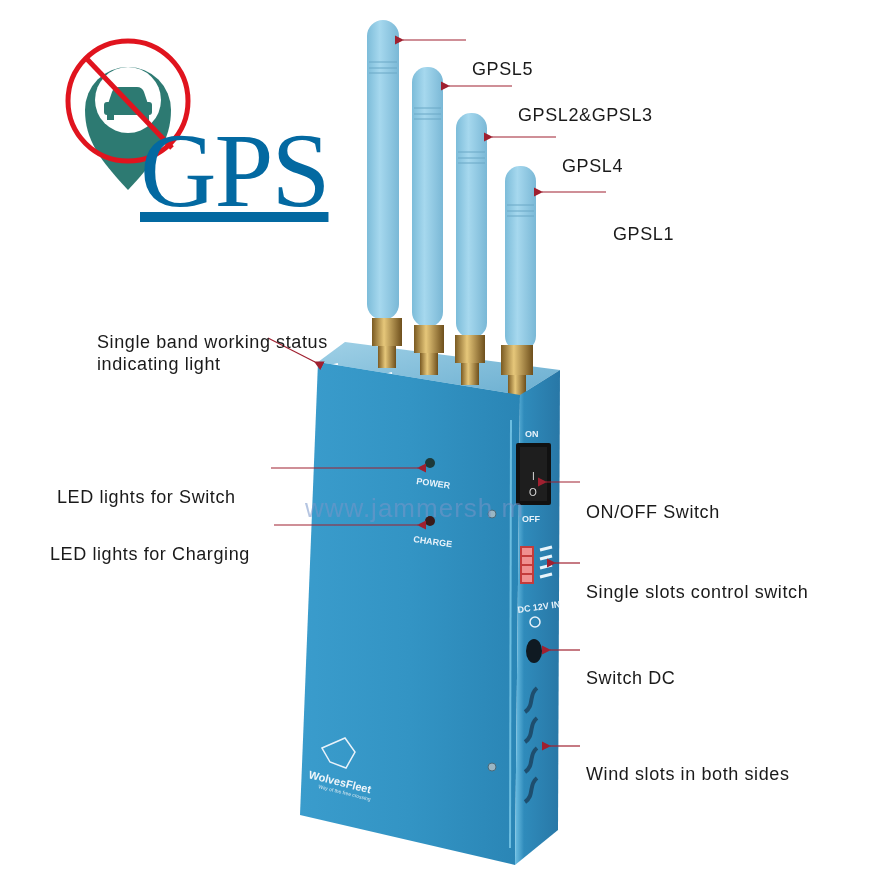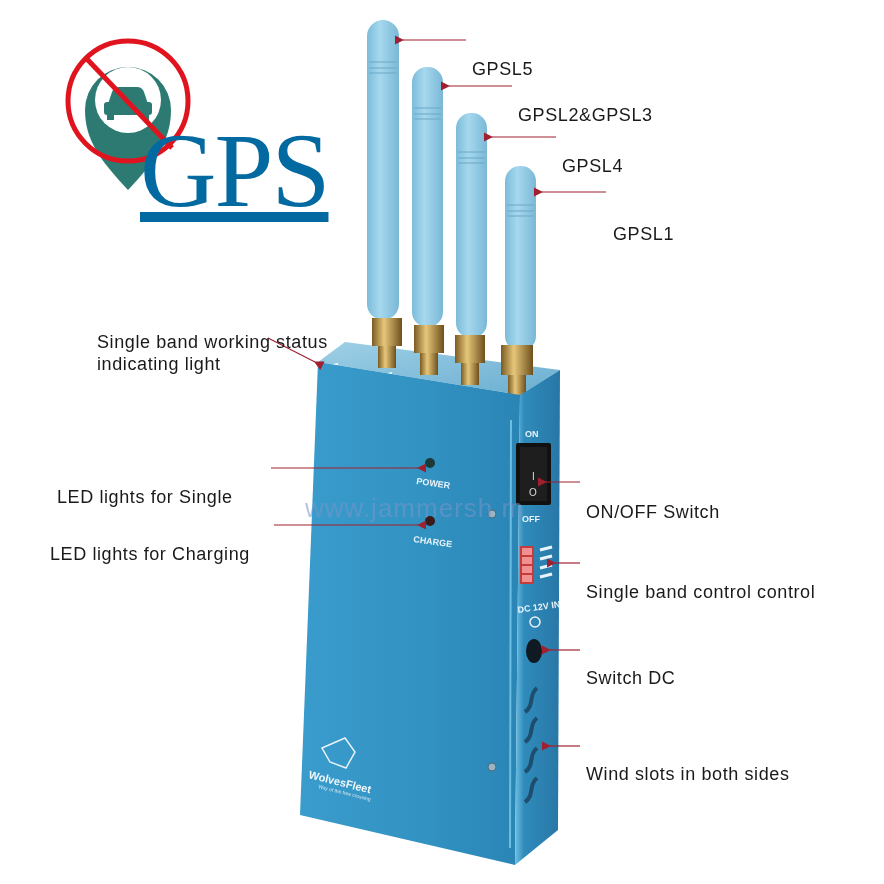--- a/index.html
+++ b/index.html
@@ -174,20 +174,20 @@
   <div class="watermark">www.jammersh         m</div>
 
   <div class="lbl" style="left:472px;top:29px">GPSL5</div>
   <div class="lbl" style="left:518px;top:75px">GPSL2&amp;GPSL3</div>
   <div class="lbl" style="left:562px;top:126px">GPSL4</div>
   <div class="lbl" style="left:613px;top:194px">GPSL1</div>
 
   <div class="lbl" style="left:97px;top:302px">Single band working status</div>
   <div class="lbl" style="left:97px;top:324px">indicating light</div>
 
-  <div class="lbl" style="left:57px;top:457px">LED lights for Single</div>
+  <div class="lbl" style="left:57px;top:457px">LED lights for Switch</div>
   <div class="lbl" style="left:50px;top:514px">LED lights for Charging</div>
 
   <div class="lbl" style="left:586px;top:472px">ON/OFF Switch</div>
-  <div class="lbl" style="left:586px;top:552px">Single band control control</div>
+  <div class="lbl" style="left:586px;top:552px">Single slots control switch</div>
   <div class="lbl" style="left:586px;top:638px">Switch DC</div>
   <div class="lbl" style="left:586px;top:734px">Wind slots in both sides</div>
 </div>
 
 </body></html>

